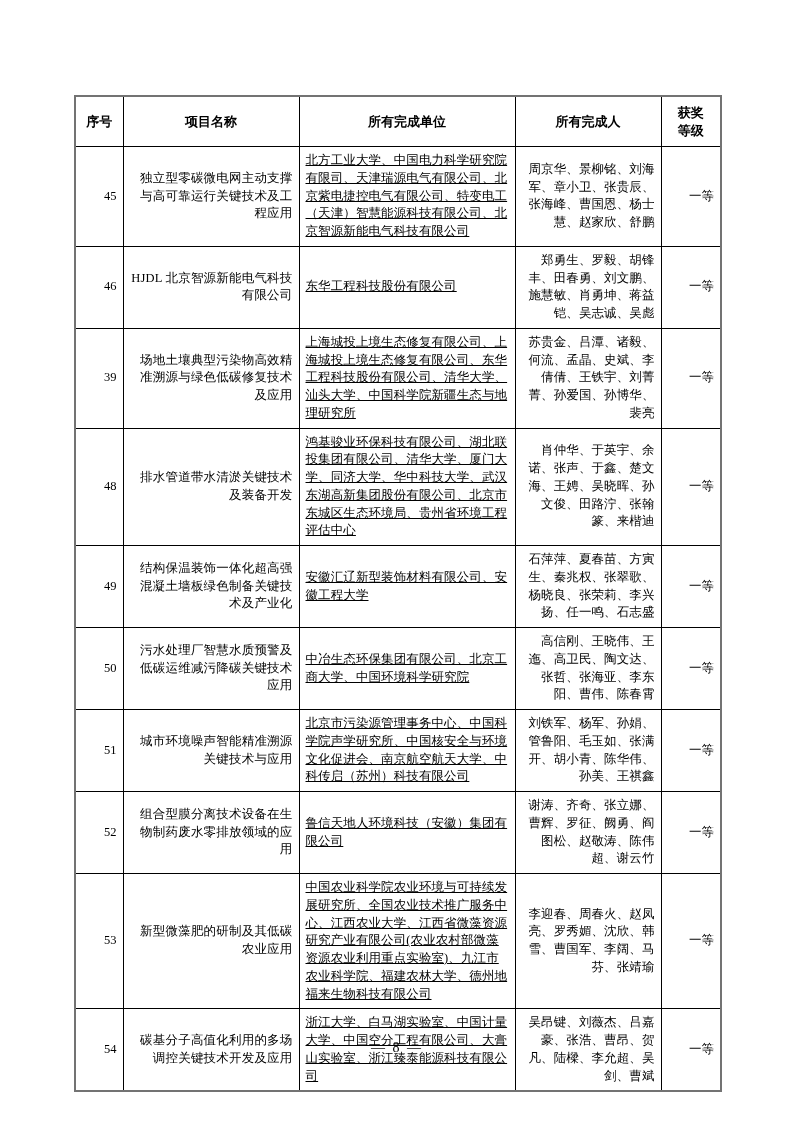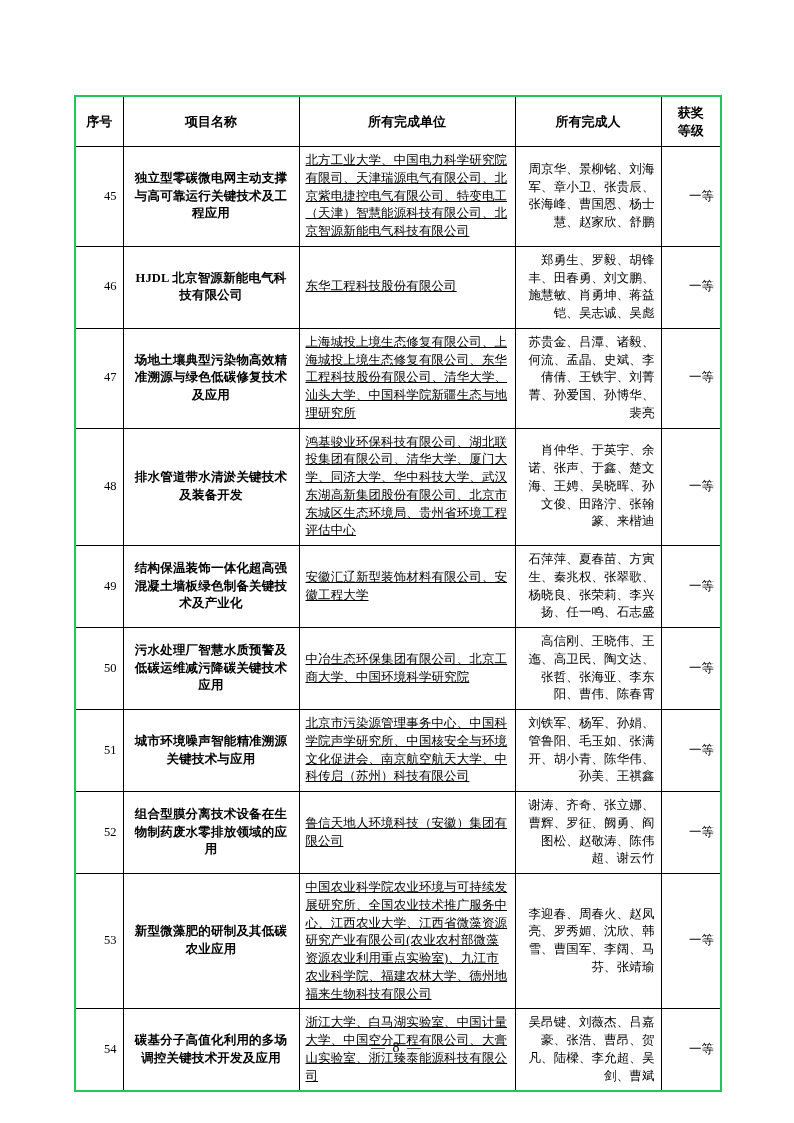--- a/index.html
+++ b/index.html
@@ -45,37 +45,36 @@
   }
   table.award-table thead th {
     text-align: center;
     font-weight: bold;
     font-size: 13px;
     padding: 7px 4px;
     line-height: 1.35;
   }
   
   table.award-table {
-    border: 2px solid #22c55e;
+    border: 2px solid #737373;
     padding-left: 44px;
   }
   col.c-seq { width: 48px; }
   col.c-name { width: 176px; }
   col.c-units { width: 216px; }
   col.c-people { width: 146px; }
   col.c-level { width: 60px; }
 
   td.seq {
     text-align: right;
     font-size: 13px;
   }
   td.name {
-    text-align: center;
+    text-align: right;
     letter-spacing: 0.2px;
-    font-weight: bold;
   }
   td.units {
     text-align: left;
     letter-spacing: 0.1px;
     text-decoration: underline;
   }
   td.people {
     text-align: right;
     letter-spacing: 0.1px;
   }
@@ -129,21 +128,21 @@
           <td class="level">一等</td>
         </tr>
         <tr>
           <td class="seq">46</td>
           <td class="name">HJDL 北京智源新能电气科技有限公司</td>
           <td class="units">东华工程科技股份有限公司</td>
           <td class="people">郑勇生、罗毅、胡锋丰、田春勇、刘文鹏、施慧敏、肖勇坤、蒋益铠、吴志诚、吴彪</td>
           <td class="level">一等</td>
         </tr>
         <tr>
-          <td class="seq">47</td>
+          <td class="seq">39</td>
           <td class="name">场地土壤典型污染物高效精准溯源与绿色低碳修复技术及应用</td>
           <td class="units">上海城投上境生态修复有限公司、上海城投上境生态修复有限公司、东华工程科技股份有限公司、清华大学、汕头大学、中国科学院新疆生态与地理研究所</td>
           <td class="people">苏贵金、吕潭、诸毅、何流、孟晶、史斌、李倩倩、王铁宇、刘菁菁、孙爱国、孙博华、裴亮</td>
           <td class="level">一等</td>
         </tr>
         <tr>
           <td class="seq">48</td>
           <td class="name">排水管道带水清淤关键技术及装备开发</td>
           <td class="units">鸿基骏业环保科技有限公司、湖北联投集团有限公司、清华大学、厦门大学、同济大学、华中科技大学、武汉东湖高新集团股份有限公司、北京市东城区生态环境局、贵州省环境工程评估中心</td>
           <td class="people">肖仲华、于英宇、余诺、张声、于鑫、楚文海、王娉、吴晓晖、孙文俊、田路泞、张翰篆、来楷迪</td>

